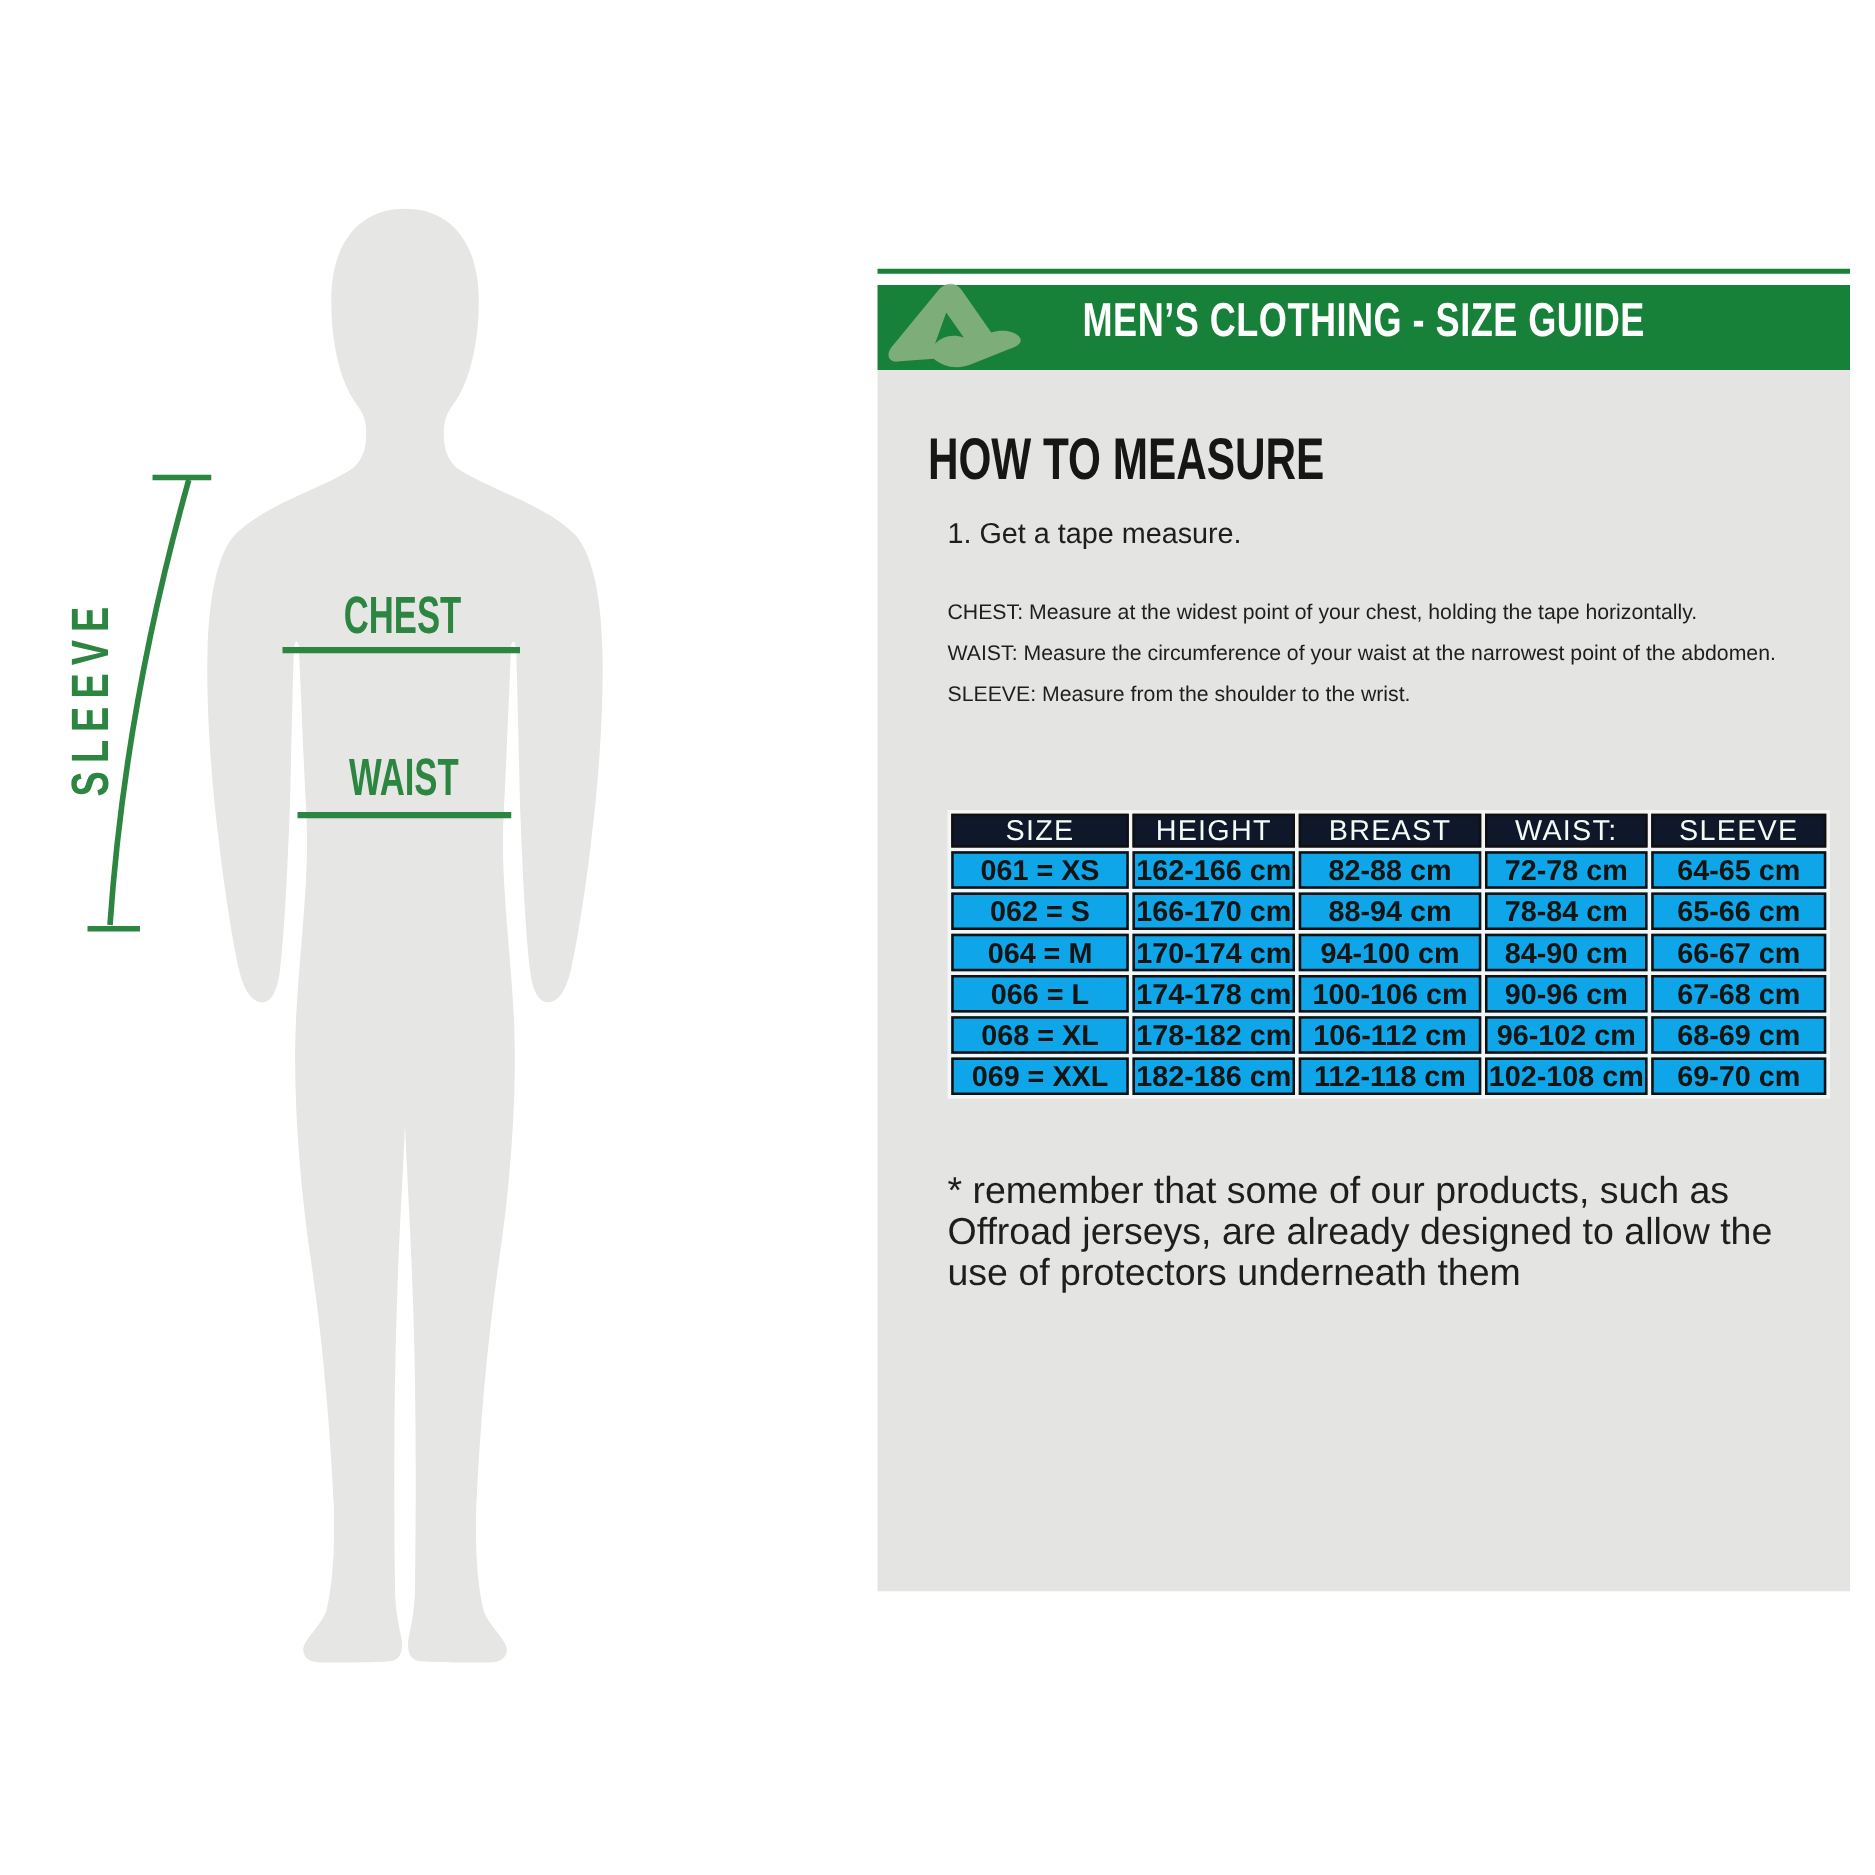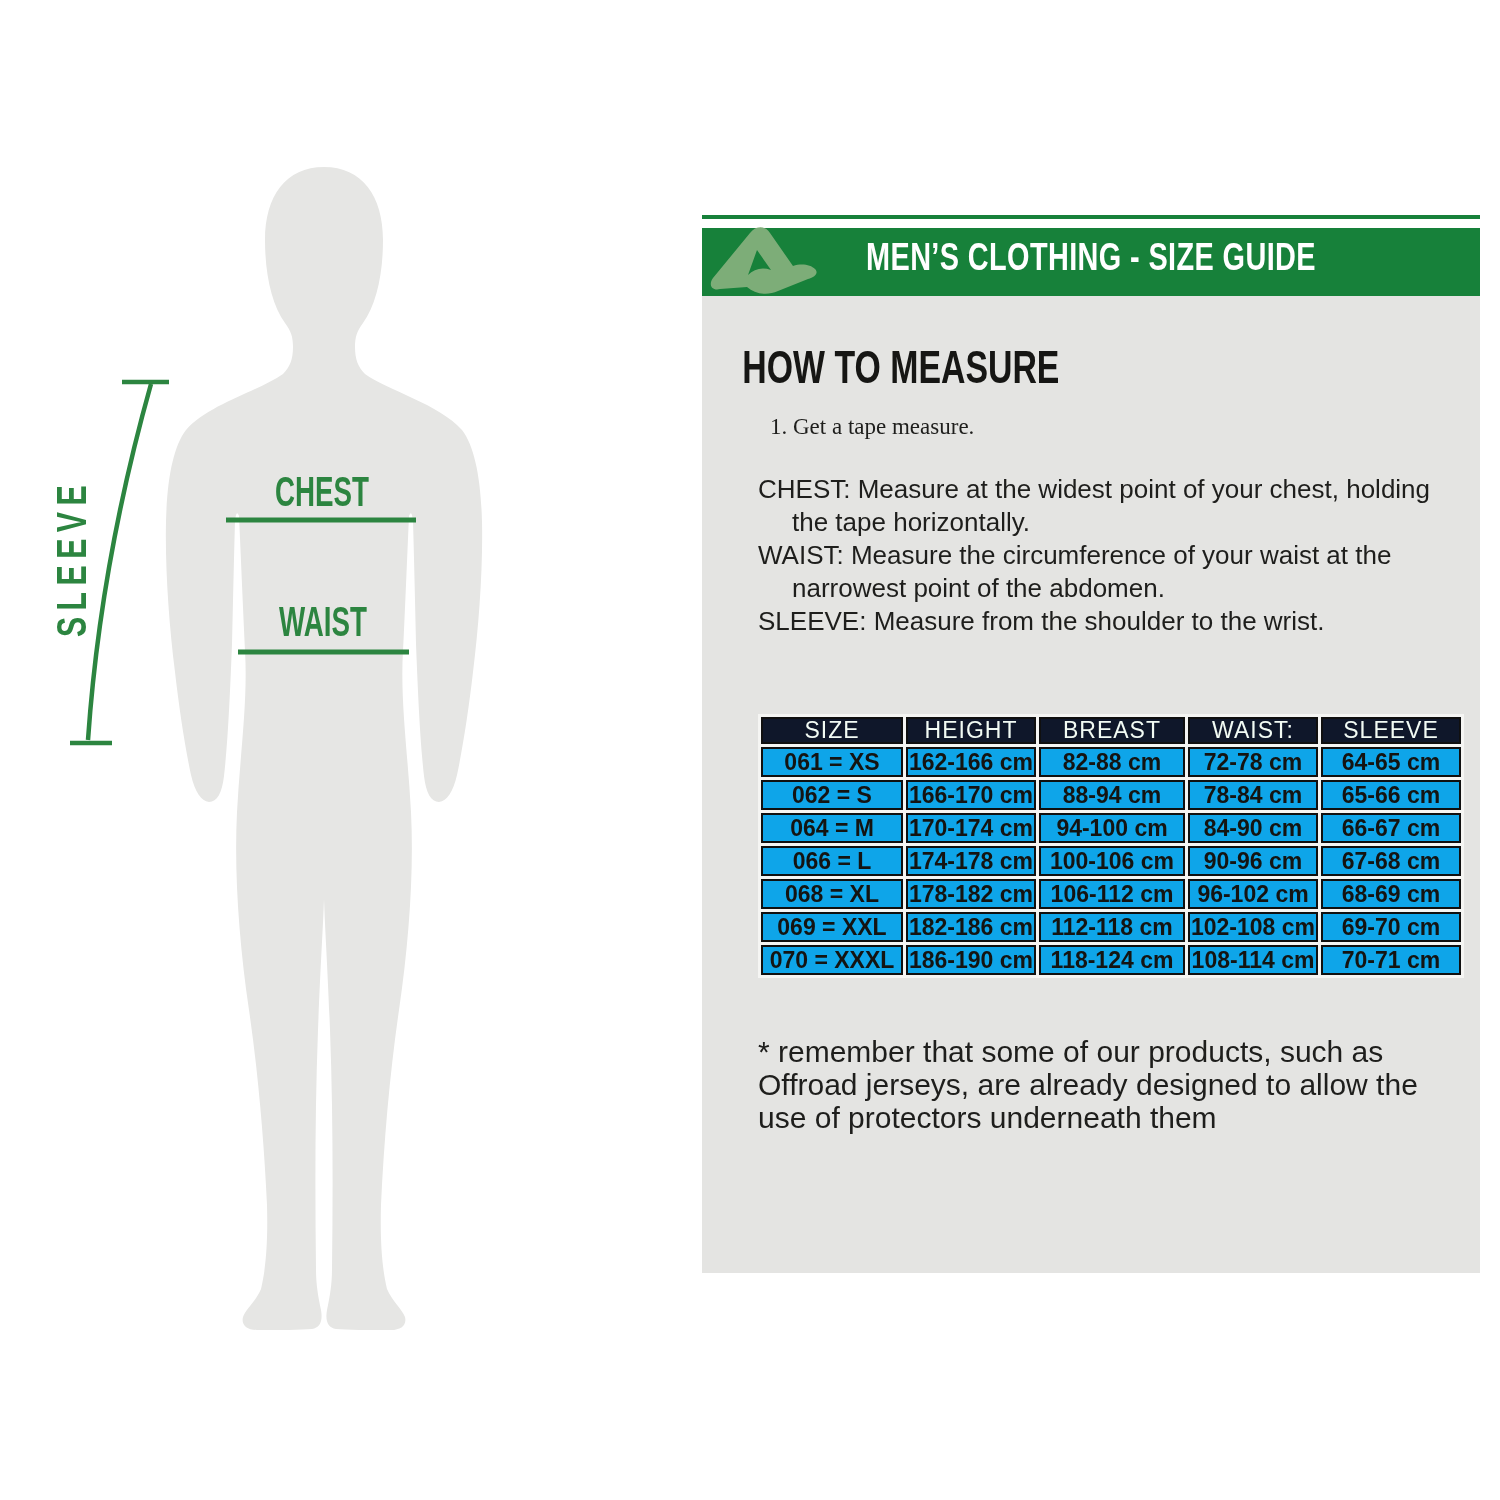--- a/index.html
+++ b/index.html
@@ -33,22 +33,22 @@
   }
   .logo { position:absolute; left:4px; top:-5px; }
 
   .panel-body { background:#E4E4E2; height:977px; box-sizing:border-box; overflow:hidden; }
 
   .howto {
     margin:0; padding:44px 0 0 56px; font-size:47px; font-weight:700; color:#161614;
     transform:scaleX(0.72); transform-origin:left center; white-space:nowrap; line-height:1.15;
   }
   .steps { margin:16px 26px 0 56px; width:704px; font-size:23px; line-height:33px; }
-  .step  { padding-left:32px; text-indent:-32px; margin:12px;font-family:Liberation Serif, serif; }
-  .defs  { margin:30px 26px 0 56px; width:706px; font-size:26px; line-height:33px; }
+  .step  { padding-left:32px; text-indent:-32px; margin:0; }
+  .defs  { margin:30px 26px 0 56px; width:706px; font-size:17px; line-height:33px; }
   .def   { padding-left:34px; text-indent:-34px; margin:0; }
 
   .size-table {
     margin:76px 0 0 56px; width:688px; table-layout:fixed;
     border-collapse:separate; border-spacing:3px; background:#F5F5F3;
   }
   .size-table th {
     background:#0f172a; color:#F2FBF4; border:2px solid #101010;
     font-size:23px; font-weight:400; height:23px; line-height:23px;
     letter-spacing:1px; text-align:center; padding:0;
@@ -233,26 +233,19 @@
             <td>96-102 cm</td>
             <td>68-69 cm</td>
           </tr>
           <tr>
             <td>069 = XXL</td>
             <td>182-186 cm</td>
             <td>112-118 cm</td>
             <td>102-108 cm</td>
             <td>69-70 cm</td>
           </tr>
-          <tr>
-            <td>070 = XXXL</td>
-            <td>186-190 cm</td>
-            <td>118-124 cm</td>
-            <td>108-114 cm</td>
-            <td>70-71 cm</td>
-          </tr>
         </tbody>
       </table>
 
       <p class="footnote">* remember that some of our products, such as Offroad jerseys, are already designed to allow the use of protectors underneath them</p>
     </div>
   </div>
 </div>
 
 </body></html>

